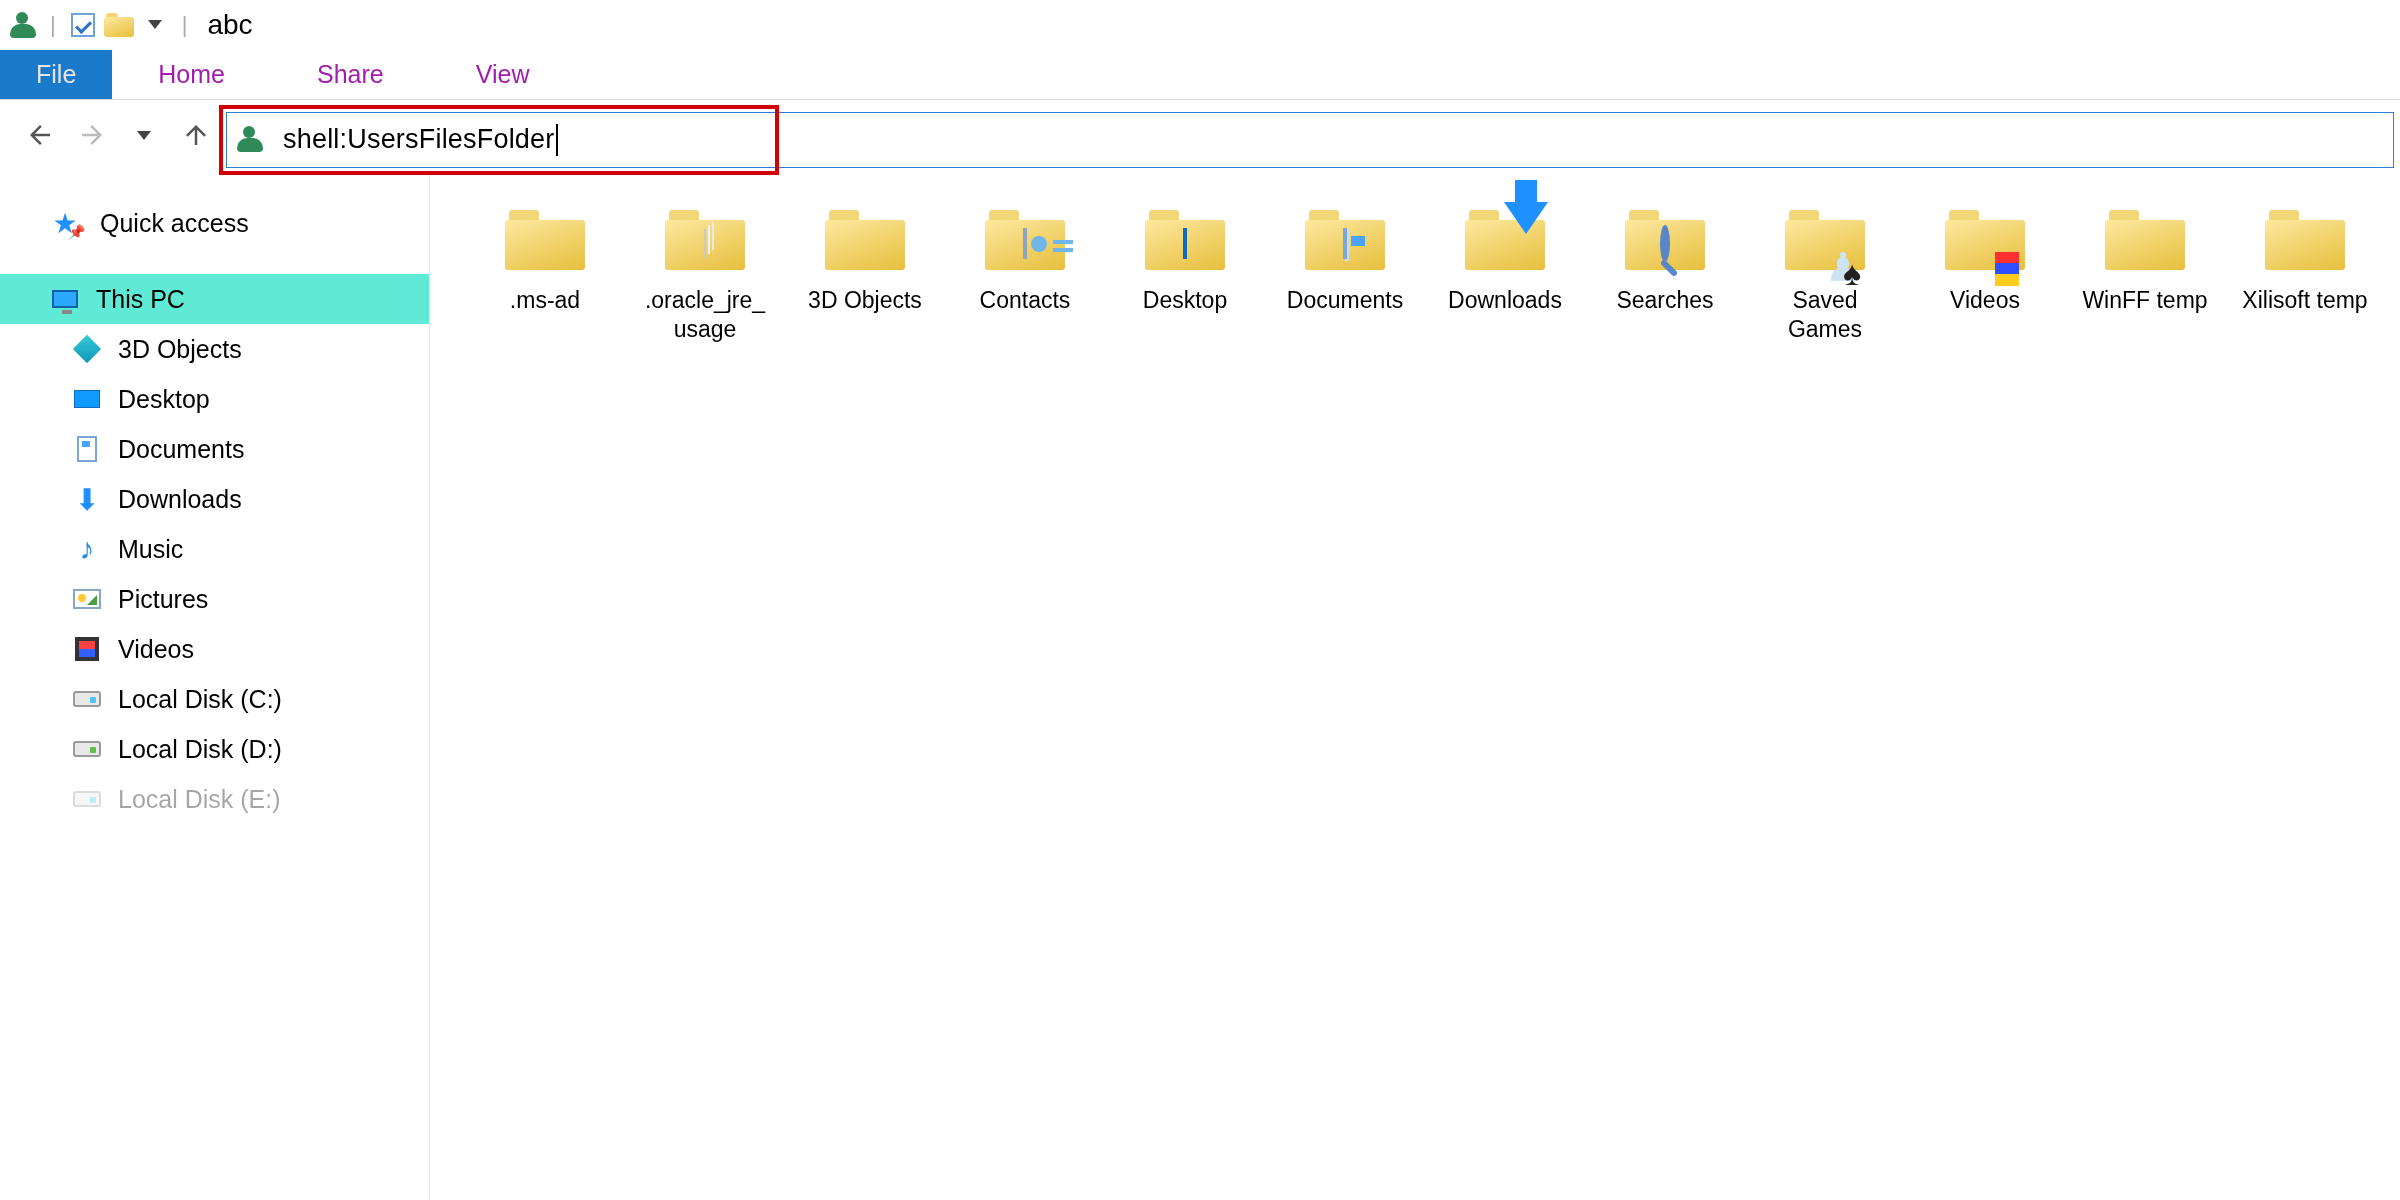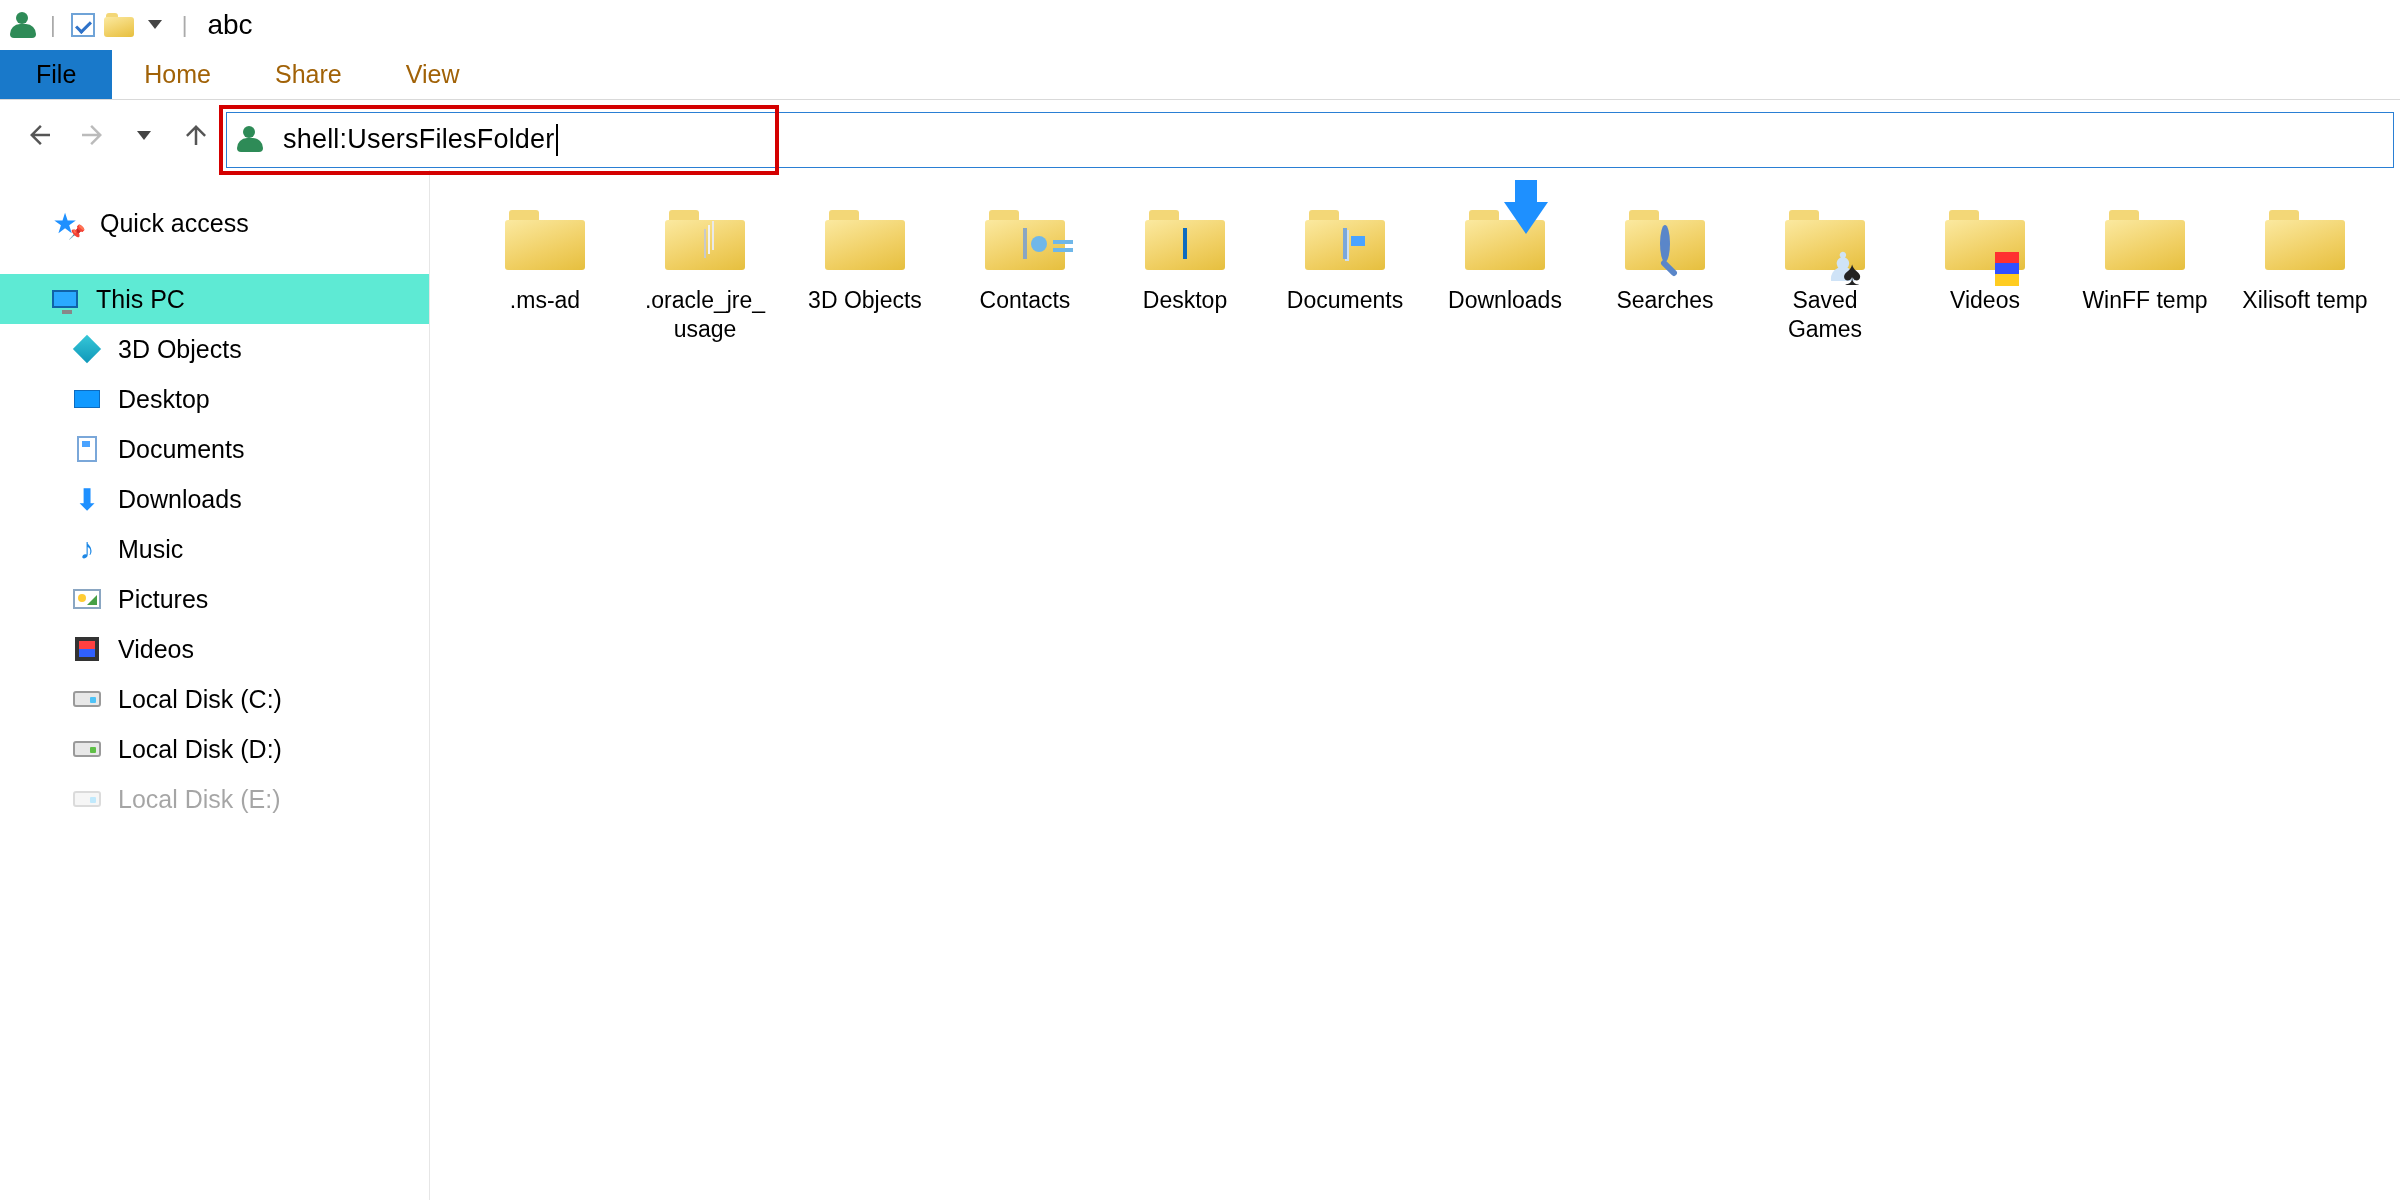--- a/index.html
+++ b/index.html
@@ -20,30 +20,30 @@
   .qat-icon { width: 30px; height: 30px; display:inline-flex; align-items:center; justify-content:center; }
 
   
   .ribbon {
     height: 50px;
     display: flex;
     align-items: stretch;
     border-bottom: 1px solid #d9d9d9;
   }
   .ribbon .tab {
-    padding: 0 32px;
+    padding: 0 46px;
     display: flex;
     align-items: center;
     font-size: 25px;
-    color: #a16207;
+    color: #a21caf;
     cursor: default;
   }
   .ribbon .tab.file {
     background: #1979ca;
-    color: #000000;
+    color: #e5e5e5;
     padding: 0 36px;
   }
 
   
   .navrow {
     height: 70px;
     display: flex;
     align-items: center;
     padding: 8px 6px 8px 18px;
     gap: 8px;

